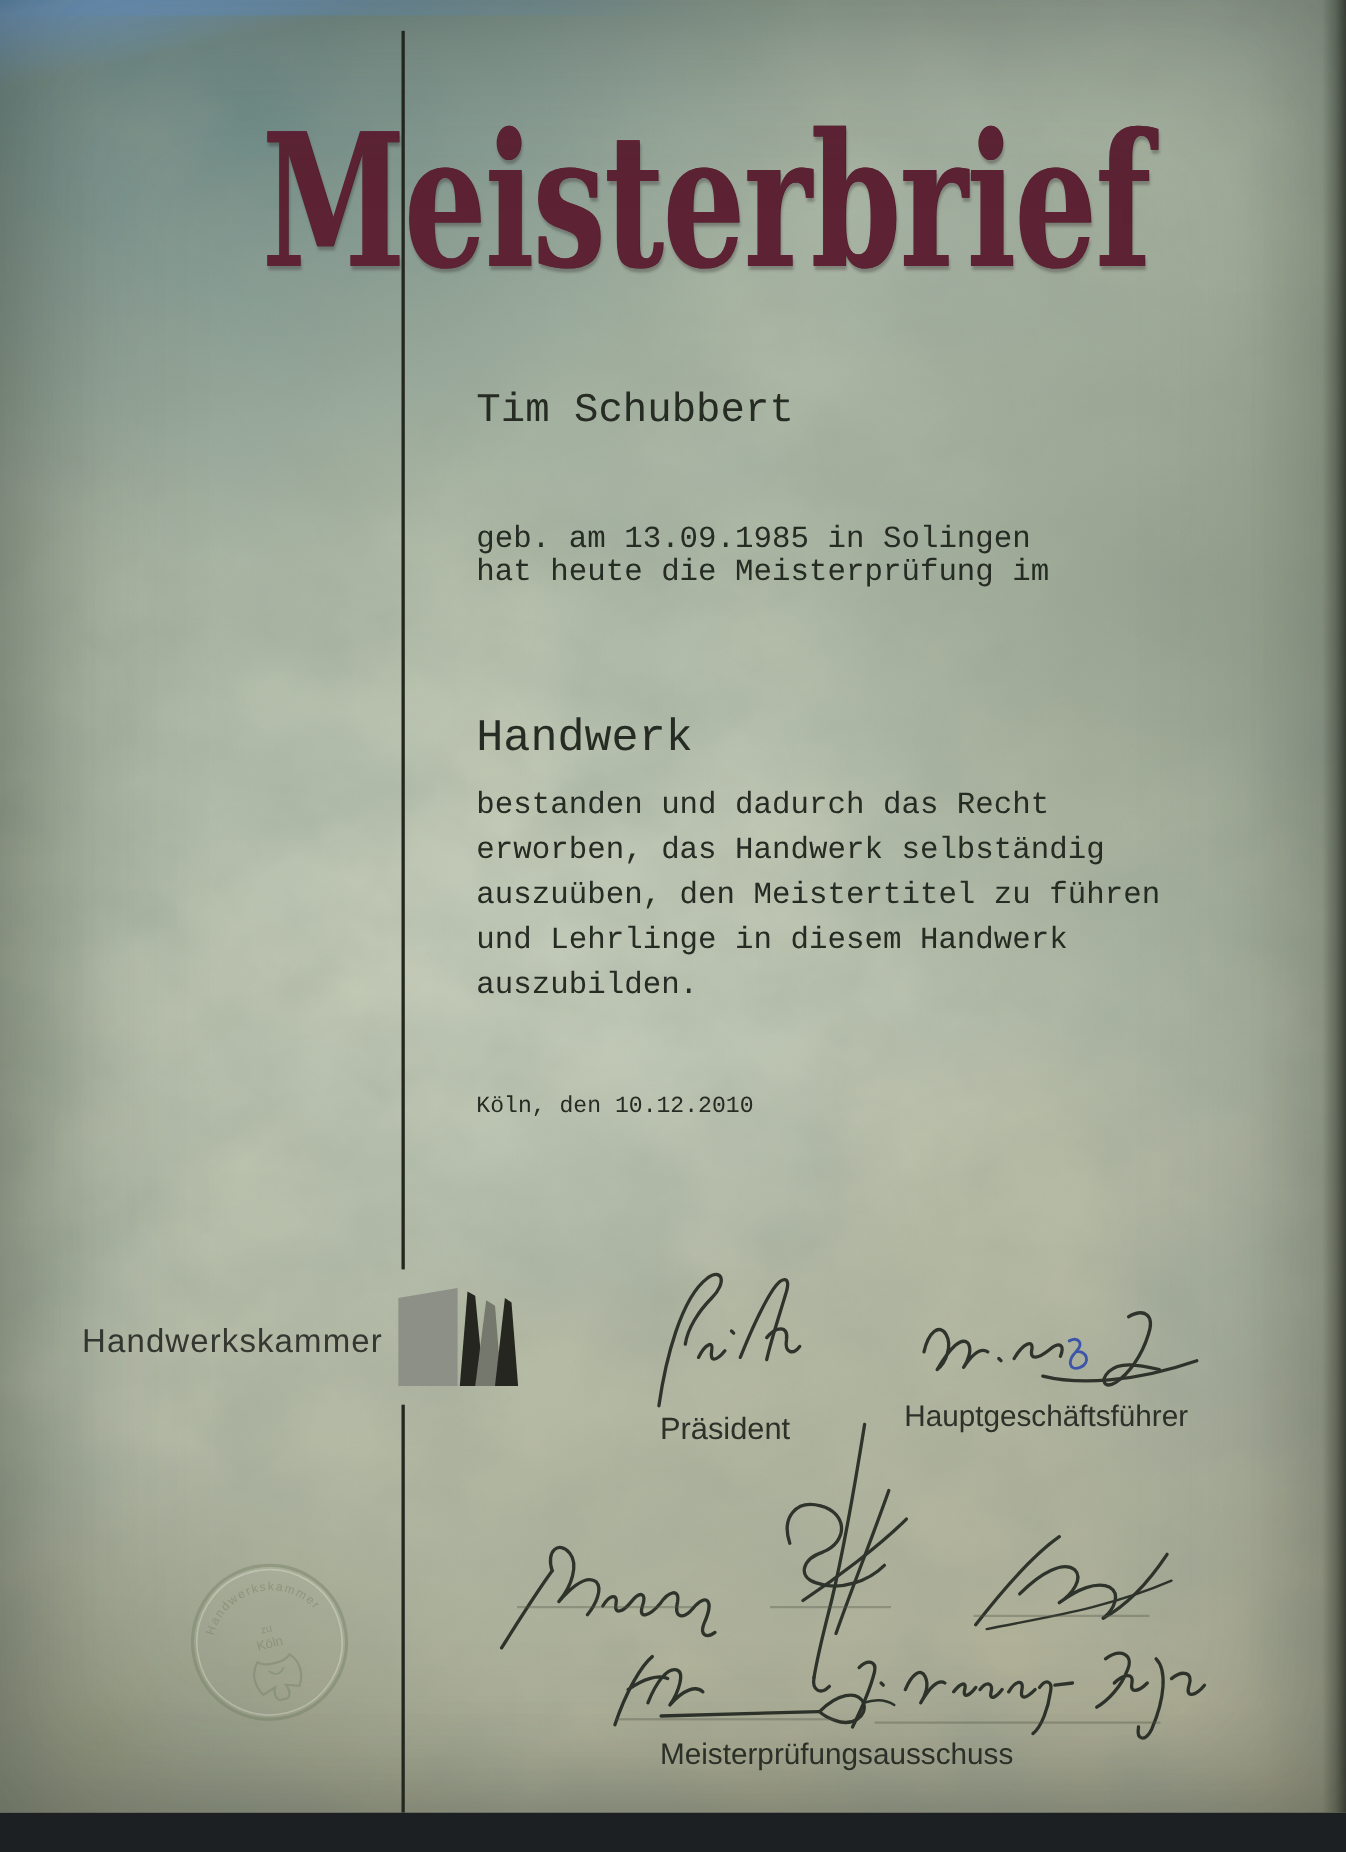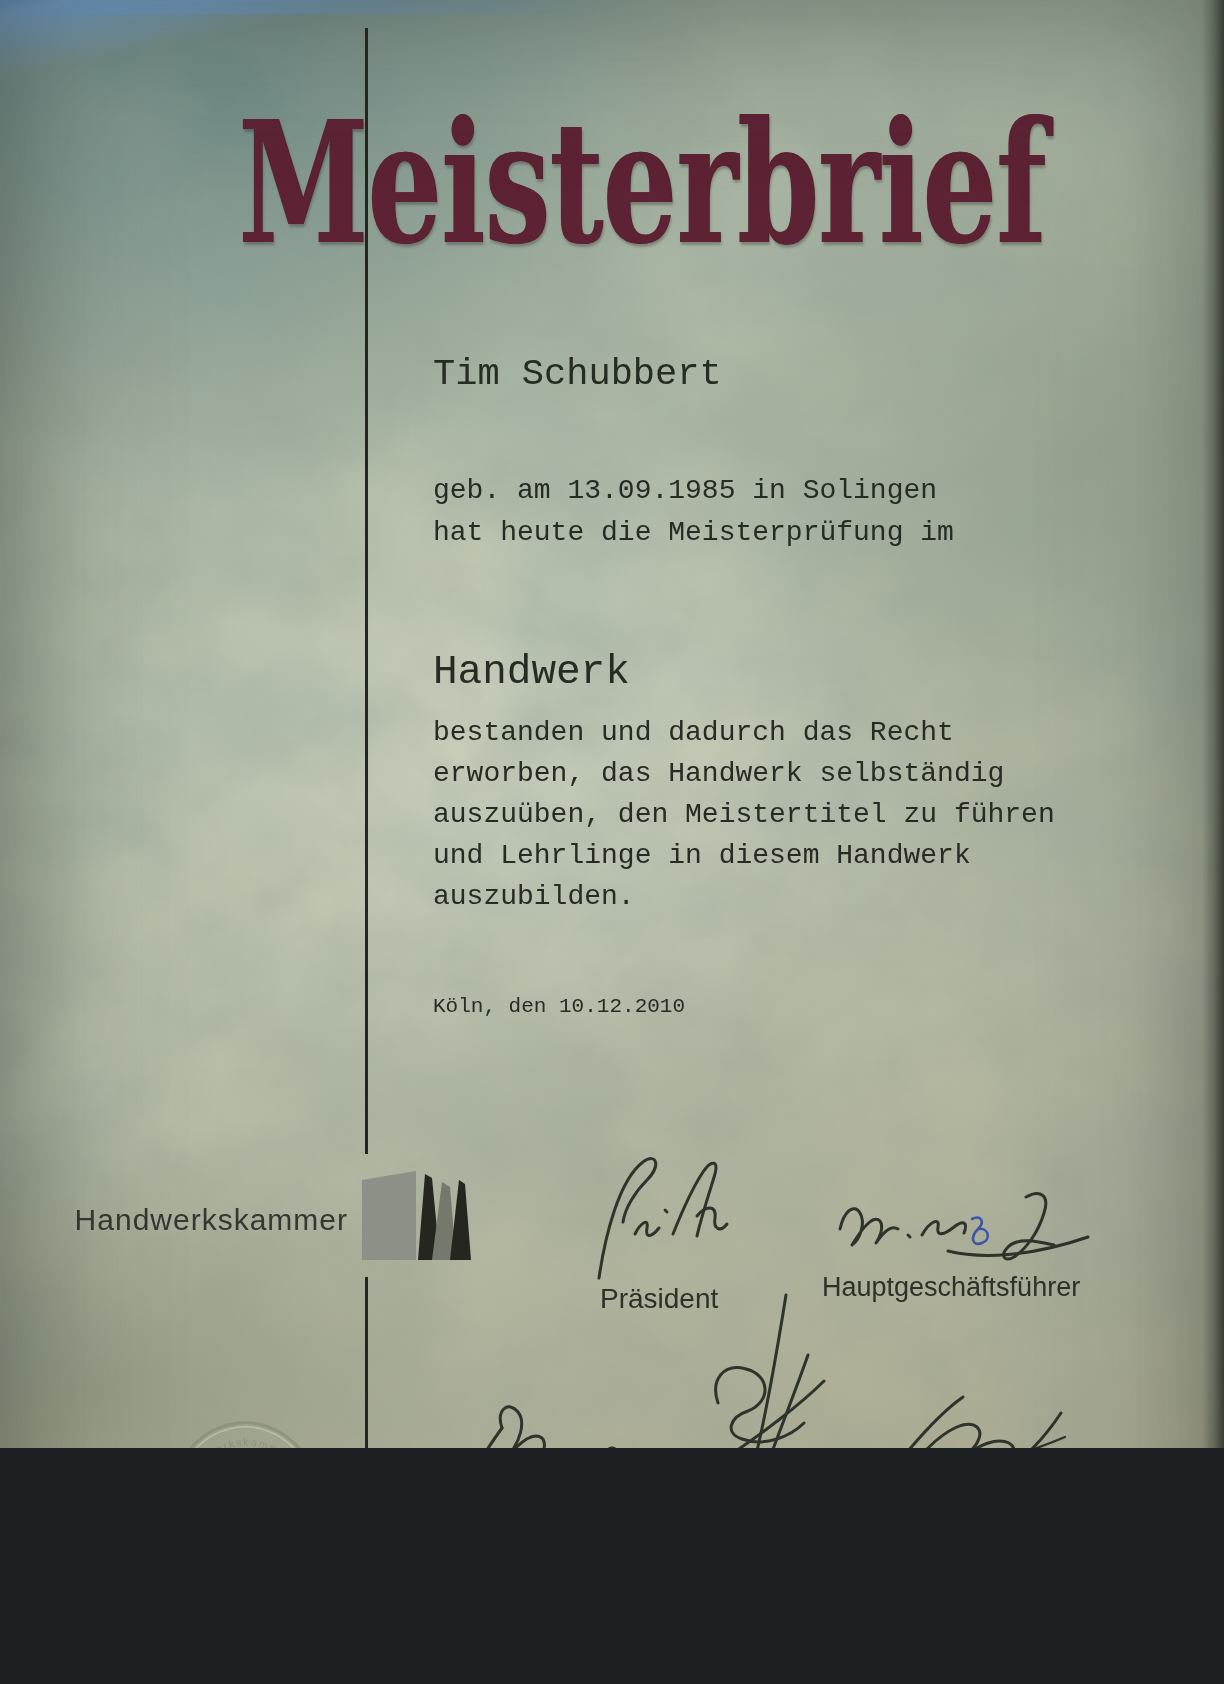--- a/index.html
+++ b/index.html
@@ -1,18 +1,18 @@
 <!DOCTYPE html>
 <html><head>
 <meta charset="utf-8">
 <style>
   html,body{margin:0;padding:0;background:#1d2022;}
   #page{
     position:relative;
-    width:1224px;height:1448px;
+    width:1224px;height:1648px;
     overflow:hidden;
     background:
       radial-gradient(900px 700px at 18% 6%, rgba(74,110,112,0.55), rgba(74,110,112,0) 60%),
       radial-gradient(700px 900px at 88% 32%, rgba(96,112,96,0.35), rgba(96,112,96,0) 55%),
       radial-gradient(800px 600px at 42% 52%, rgba(236,240,224,0.35), rgba(236,240,224,0) 60%),
       radial-gradient(700px 500px at 8% 96%, rgba(88,94,70,0.30), rgba(88,94,70,0) 55%),
       linear-gradient(160deg,#8ea8a4 0%, #a6b3a2 16%, #b5bea9 38%, #b9c0ab 58%, #b2b59e 78%, #aeab91 100%);
     font-family:"Liberation Serif", serif;
     color:#262b23;
   }
@@ -90,21 +90,21 @@
   </svg>
 
   <div id="title" class="abs">Meisterbrief</div>
 
   <div class="abs vrule" style="top:28px;height:1126px;"></div>
   <div class="abs vrule" style="top:1277px;height:374px;"></div>
 
   <div class="abs textcol serif-36" style="top:352px;">Tim Schubbert</div>
 
   <div class="abs textcol serif-34" style="top:470px;">geb. am 13.09.1985 in Solingen</div>
-  <div class="abs textcol serif-34" style="top:512px;">hat heute die Meisterprüfung im</div>
+  <div class="abs textcol serif-34" style="top:500px;">hat heute die Meisterprüfung im</div>
 
   <div class="abs textcol serif-41" style="top:620px;margin-top:26px;">Handwerk</div>
 
   <div class="abs textcol serif-34" style="top:753px;">erworben, das Handwerk selbständig</div>
   <div class="abs textcol serif-34" style="top:712px;">bestanden und dadurch das Recht</div>
   <div class="abs textcol serif-34" style="top:794px;text-align:center;">auszuüben, den Meistertitel zu führen</div>
   <div class="abs textcol serif-34" style="top:835px;">und Lehrlinge in diesem Handwerk</div>
   <div class="abs textcol serif-34" style="top:876px;">auszubilden.</div>
 
   <div class="abs textcol serif-31" style="top:948px;">Köln, den 10.12.2010</div>

